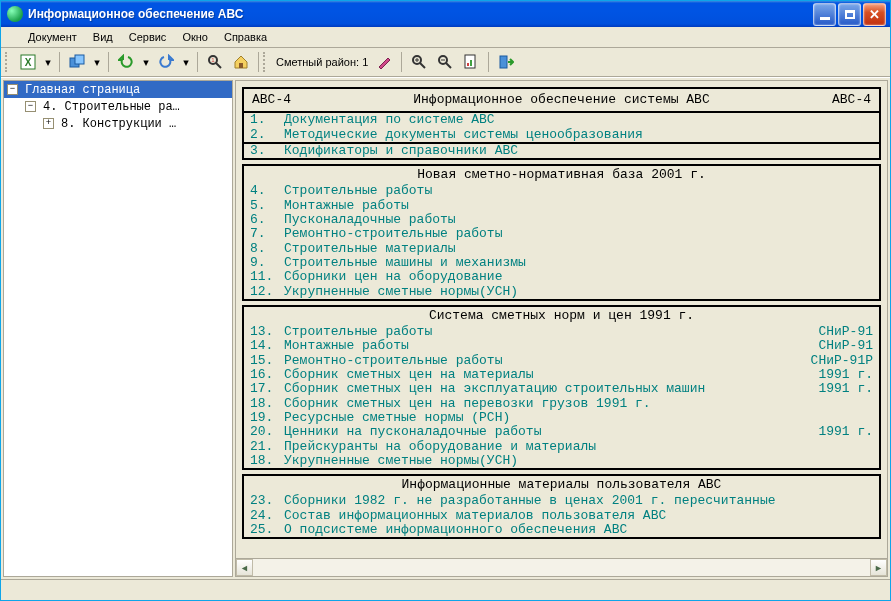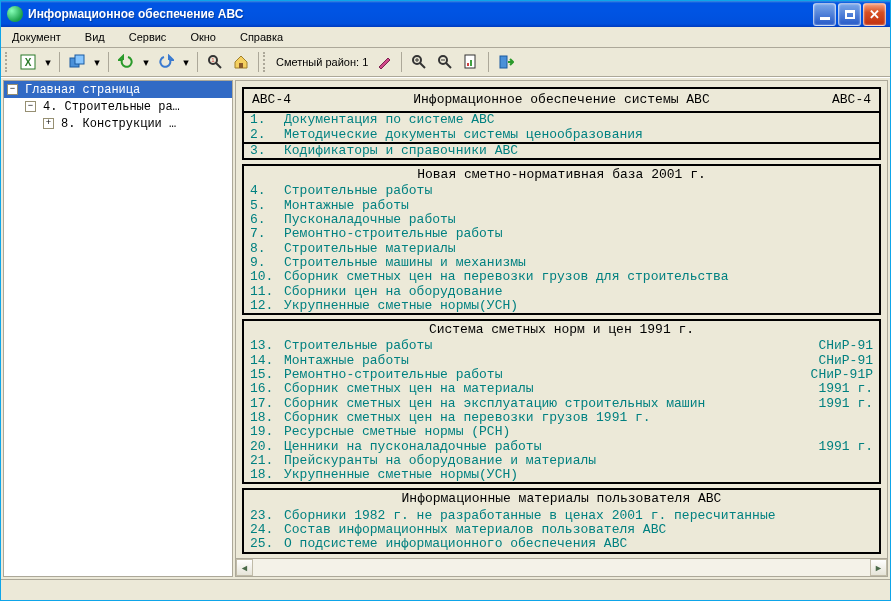--- a/index.html
+++ b/index.html
@@ -8,21 +8,21 @@
   .titlebar{height:26px;background:linear-gradient(to bottom,#3c8cde 0%,#0054e3 8%,#0054e3 40%,#0050dd 88%,#003bbe 100%);display:flex;align-items:center;color:#fff;padding:0 4px 0 6px;}
   .titlebar .app-icon{width:16px;height:16px;border-radius:50%;background:radial-gradient(circle at 30% 30%,#86ffb8,#1aa04a 70%);margin-right:5px;}
   .titlebar .title{flex:1;font-weight:bold;font-size:12px;text-shadow:1px 1px 1px rgba(0,0,0,.3);}
   .tb-btns{display:flex;gap:2px;}
   .tb-btn{width:21px;height:21px;border-radius:3px;display:flex;align-items:center;justify-content:center;color:#fff;font-weight:bold;font-size:13px;border:1px solid rgba(255,255,255,.6);box-shadow:inset 0 0 2px rgba(255,255,255,.7);}
   .tb-min,.tb-max{background:linear-gradient(to bottom,#7ba7e8,#2559c8);}
   .tb-close{background:linear-gradient(to bottom,#f7a07e,#d84f22 40%,#c03010);}
   .tb-min span{display:block;width:10px;height:3px;background:#fff;margin-top:8px;}
   .tb-max span{display:block;width:10px;height:9px;border:2px solid #fff;border-top-width:3px;box-sizing:border-box;}
   
-  .menubar{height:20px;background:#ece9d8;display:flex;align-items:center;padding:0 4px;border-bottom:1px solid #aca899;gap:10px;}
+  .menubar{height:20px;background:#ece9d8;display:flex;align-items:center;padding:0 20px;border-bottom:1px solid #aca899;gap:2px;}
   .menubar span{padding:2px 7px;}
   
   .toolbarrow{display:flex;align-items:center;height:28px;border-bottom:1px solid #aca899;background:#ece9d8;padding:0 4px;}
   .toolgrab{width:4px;height:20px;border-left:2px dotted #aca899;margin-right:4px;}
   .tbtn{width:22px;height:22px;display:flex;align-items:center;justify-content:center;margin:0 1px;border:1px solid transparent;border-radius:2px;}
   .sep{width:1px;height:20px;background:#aca899;margin:0 4px;}
   .toolbarrow .label{padding:0 3px;}
   .ico-svg{width:16px;height:16px;}
   
   .client{flex:1;display:flex;min-height:0;border-top:1px solid #fff;}
@@ -229,24 +229,20 @@
               </div>
               <div class="list-line">
                 <span class="num">8.  </span>
                 <span class="txt">Строительные материалы</span>
               </div>
               <div class="list-line">
                 <span class="num">9.  </span>
                 <span class="txt">Строительные машины и механизмы</span>
               </div>
               <div class="list-line">
-                <span class="num">10. </span>
-                <span class="txt">Сборник сметных цен на перевозки грузов для строительства</span>
-              </div>
-              <div class="list-line">
                 <span class="num">11. </span>
                 <span class="txt">Сборники цен на оборудование</span>
               </div>
               <div class="list-line">
                 <span class="num">12. </span>
                 <span class="txt">Укрупненные сметные нормы(УСН)</span>
               </div>
             </div>
       </div>
 

